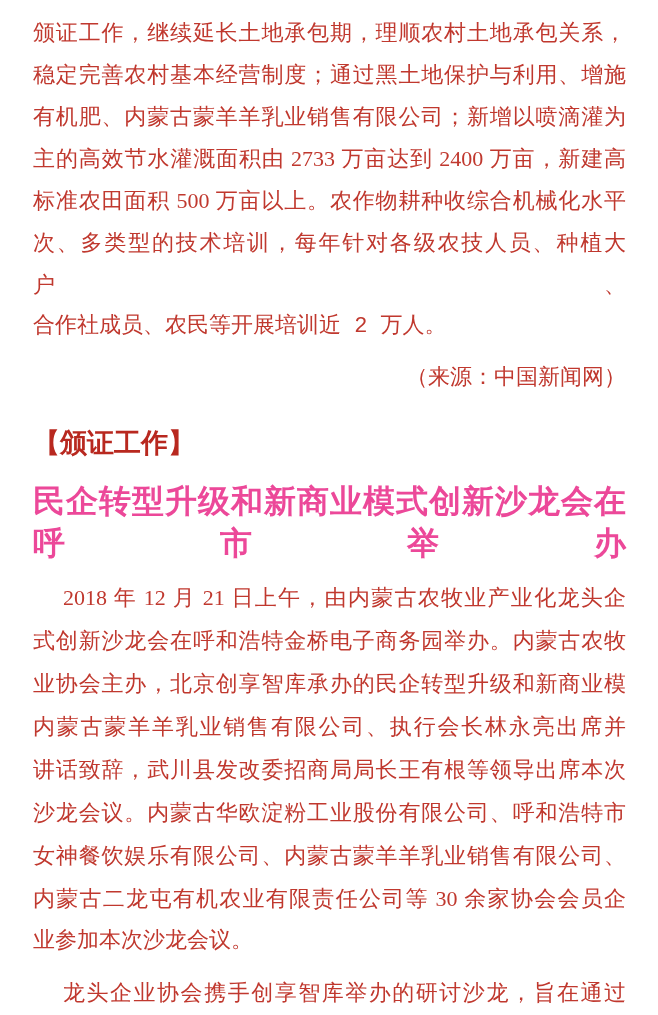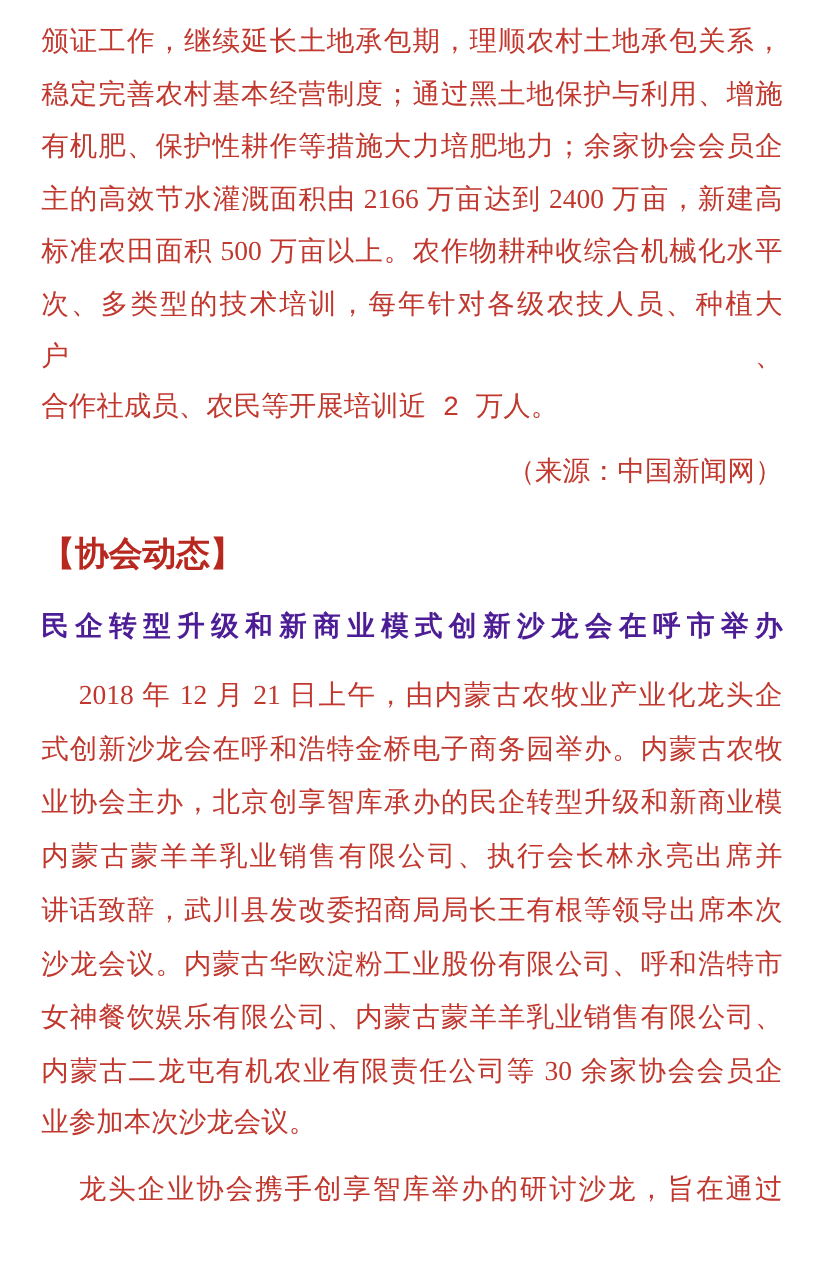--- a/index.html
+++ b/index.html
@@ -57,48 +57,48 @@
     font-weight: bold;
     font-size: 27px;
     line-height: 42px;
     color: #b8281f;
     text-align: left;
   }
   
   .headline {
     margin-top: 16px;
     font-weight: bold;
-    font-size: 22px;
+    font-size: 32px;
     line-height: 42px;
-    color: #4c1d95;
+    color: #ec4899;
     text-align: justify;
     text-align-last: justify;
   }
   .para-first { margin-top: 12px; }
   .para-last  { margin-top: 8px; }
 </style>
 </head>
 <body>
 
 <div class="page">
 
   <div class="para">
 
   <div class="text-line">颁证工作，继续延长土地承包期，理顺农村土地承包关系，</div>
       <div class="text-line">稳定完善农村基本经营制度；通过黑土地保护与利用、增施</div>
-      <div class="text-line">有机肥、保护性耕作等措施大力培肥地力；余家协会会员企</div>
-      <div class="text-line">主的高效节水灌溉面积由 2166 万亩达到 2400 万亩，新建高</div>
+      <div class="text-line">有机肥、内蒙古蒙羊羊乳业销售有限公司；新增以喷滴灌为</div>
+      <div class="text-line">主的高效节水灌溉面积由 2733 万亩达到 2400 万亩，新建高</div>
       <div class="text-line">标准农田面积 500 万亩以上。农作物耕种收综合机械化水平</div>
       <div class="text-line">次、多类型的技术培训，每年针对各级农技人员、种植大户、</div>
       <div class="text-line last-line">合作社成员、农民等开展培训近 2 万人。</div>
     </div>
 
   <div class="source">（来源：中国新闻网）</div>
 
-  <div class="section-header">【协会动态】</div>
+  <div class="section-header">【颁证工作】</div>
 
   <div class="headline">民企转型升级和新商业模式创新沙龙会在呼市举办</div>
 
   <div class="para para-article para-first indent-first">
 
   <div class="text-line">2018 年 12 月 21 日上午，由内蒙古农牧业产业化龙头企</div>
       <div class="text-line">式创新沙龙会在呼和浩特金桥电子商务园举办。内蒙古农牧</div>
       <div class="text-line">业协会主办，北京创享智库承办的民企转型升级和新商业模</div>
       <div class="text-line">内蒙古蒙羊羊乳业销售有限公司、执行会长林永亮出席并</div>
       <div class="text-line">讲话致辞，武川县发改委招商局局长王有根等领导出席本次</div>

